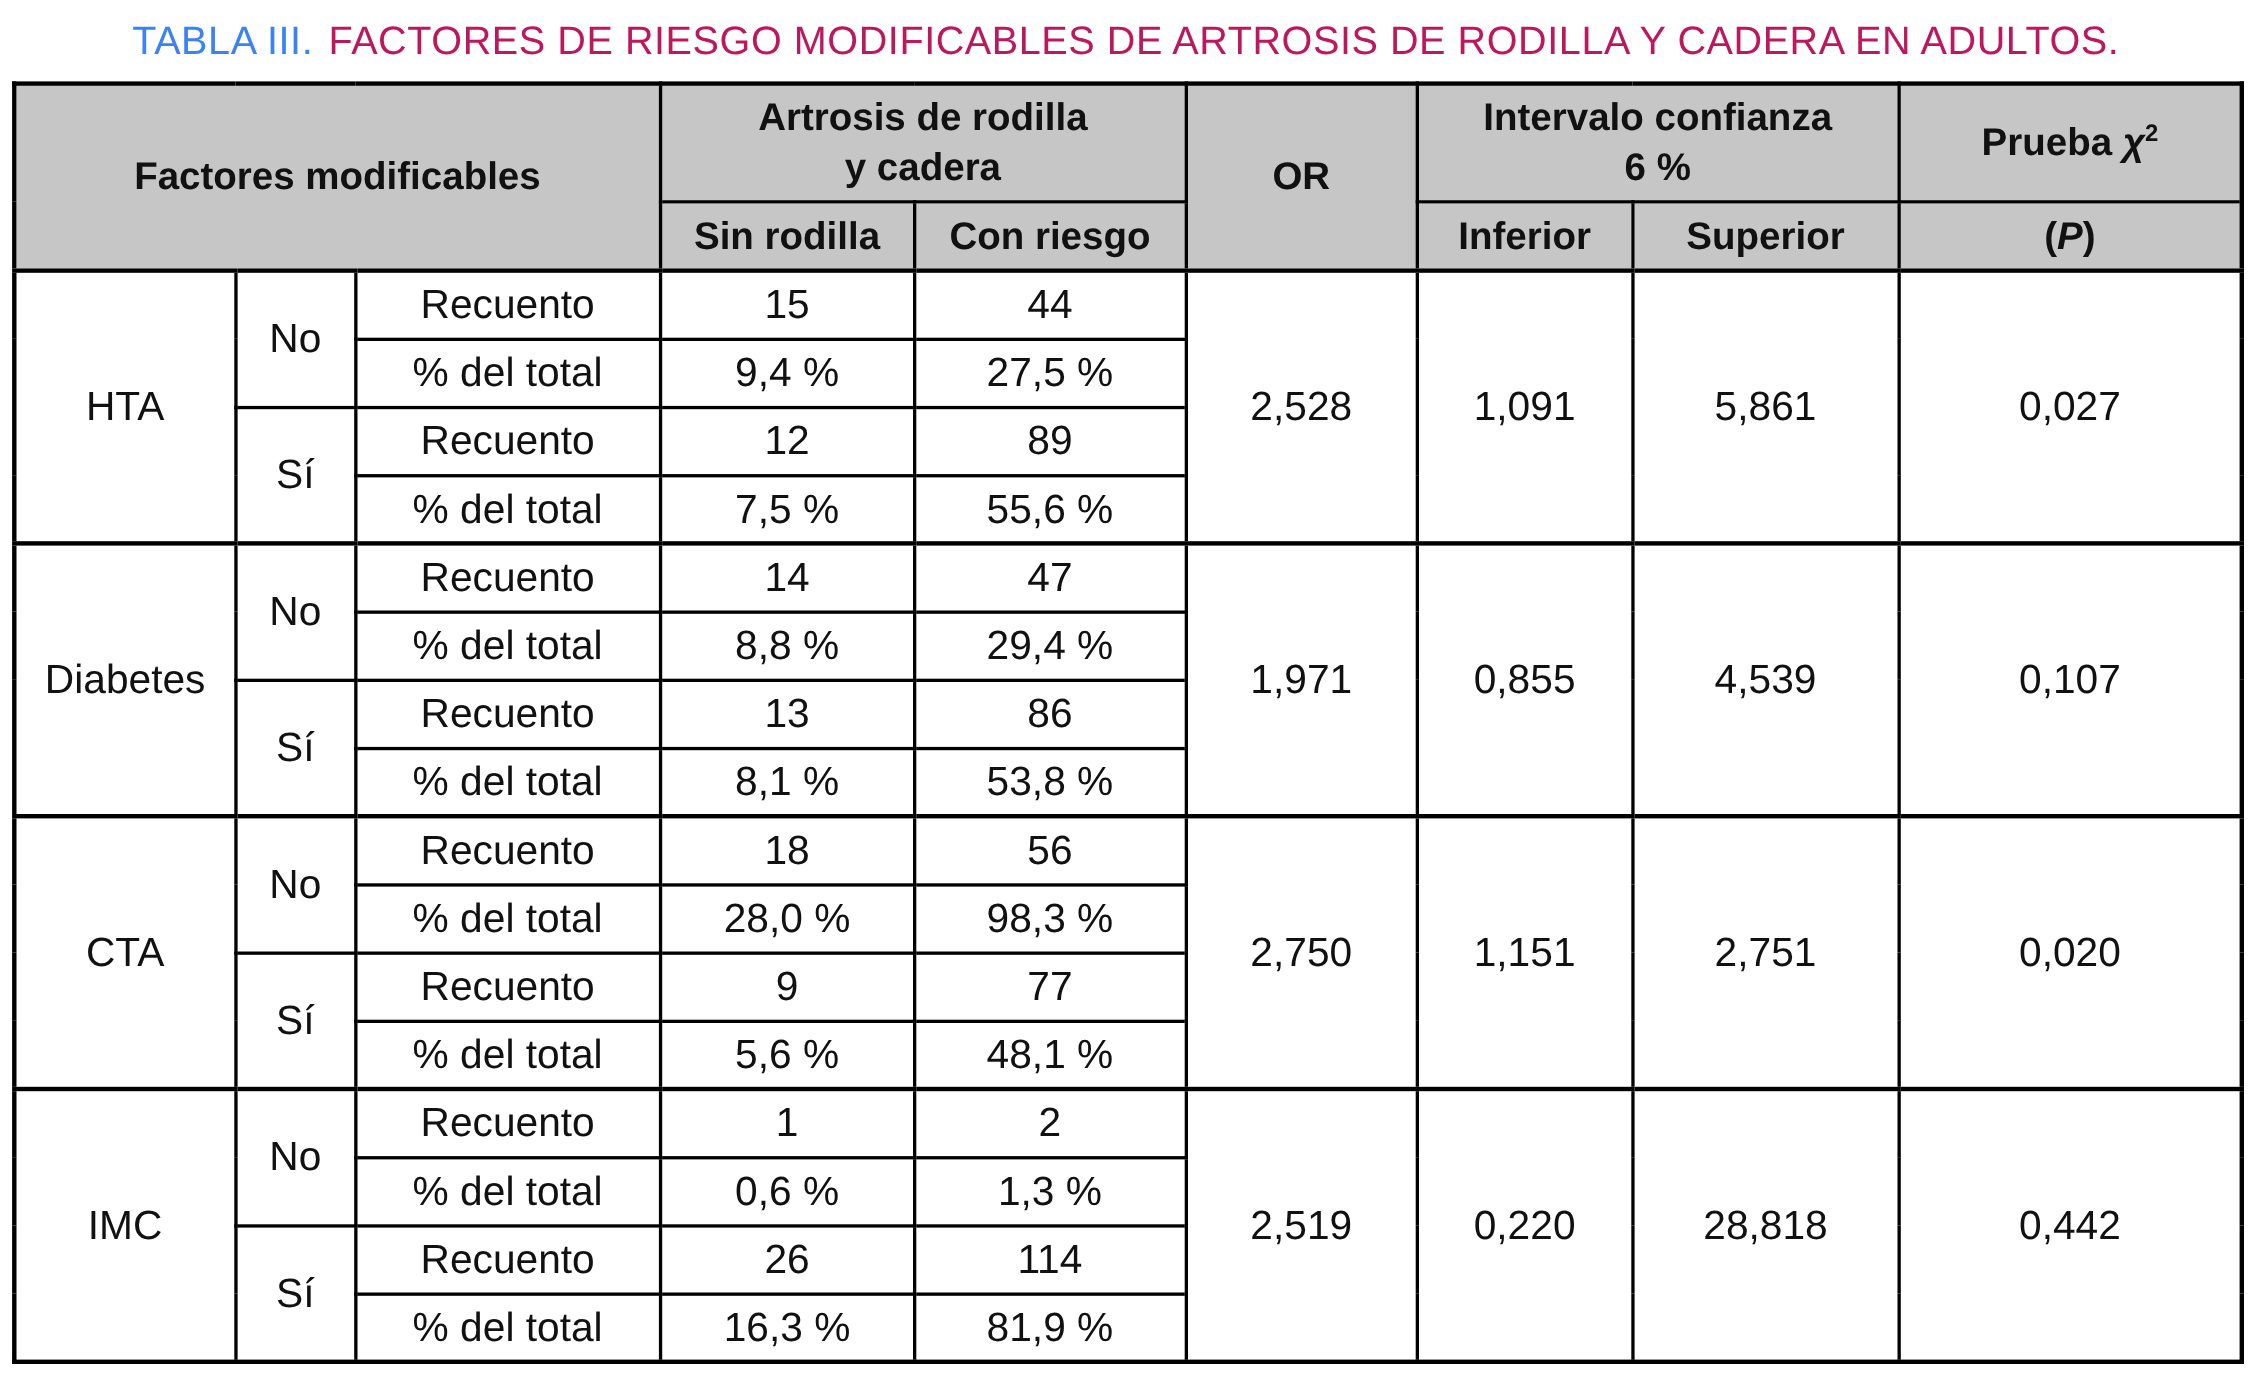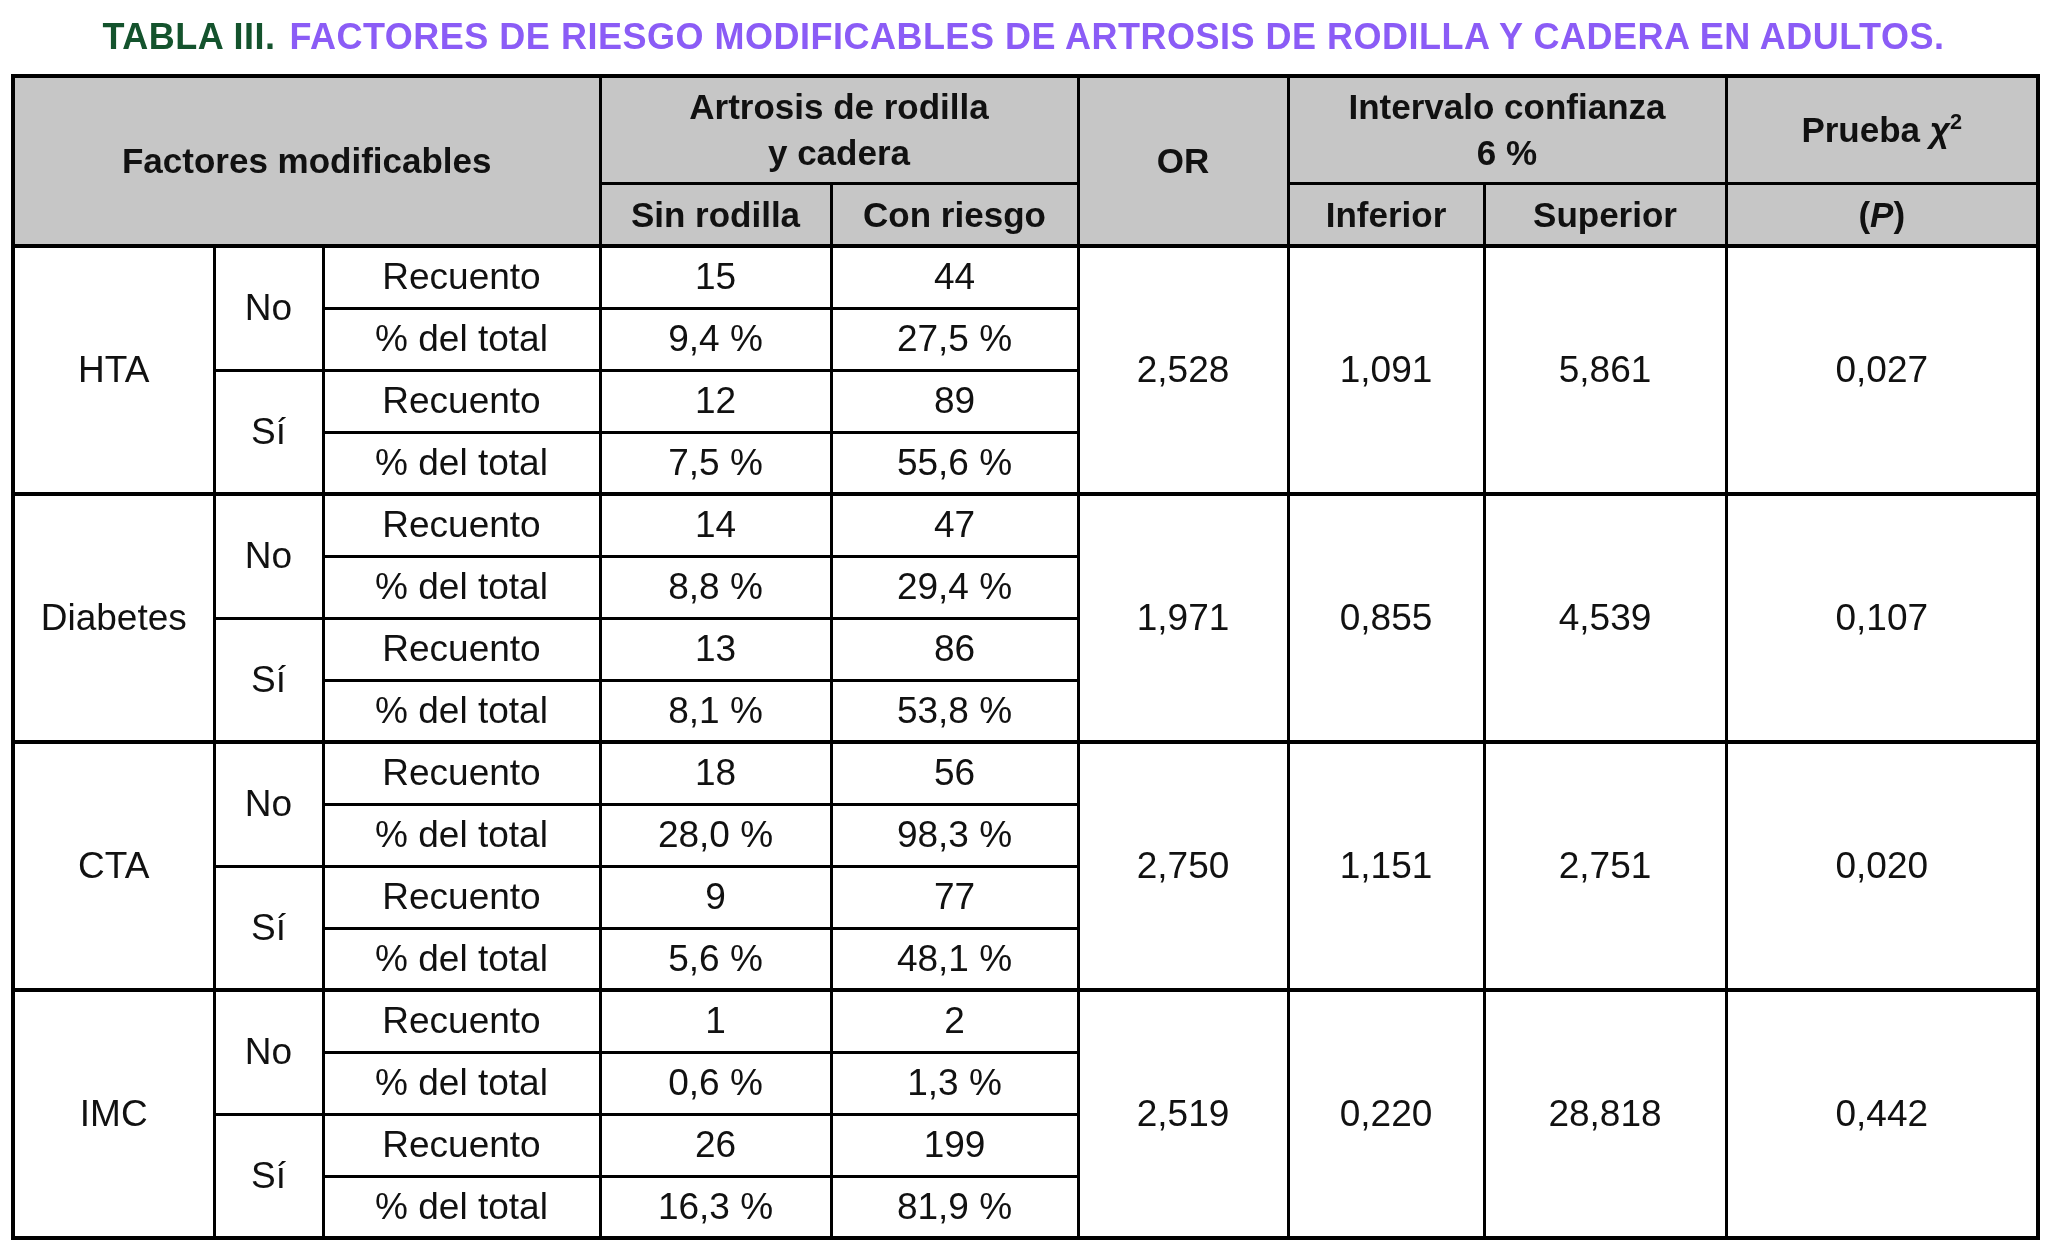--- a/index.html
+++ b/index.html
@@ -22,27 +22,27 @@
     margin: 0;
     padding-top: 17px;
     height: 57px;
     text-align: center;
     font-size: 36px;
     letter-spacing: 0.5px;
     white-space: nowrap;
     line-height: 1.1;
   }
   .title .title-label {
-    color: #14532d;
-    font-weight: 700;
+    color: #3b82f6;
+    font-weight: 400;
     margin-right: 14px;
   }
   .title .title-text {
-    color: #8b5cf6;
-    font-weight: 700;
+    color: #be185d;
+    font-weight: 400;
   }
   table.risk-table {
     margin-left: 11px;
     width: 2025px;
     table-layout: fixed;
     border-collapse: collapse;
     border: 4px solid #000000;
   }
   th, td {
     border: 3px solid #000000;
@@ -214,21 +214,21 @@
       </tr>
       <tr>
         <td>% del total</td>
         <td>0,6 %</td>
         <td>1,3 %</td>
       </tr>
       <tr>
         <td rowspan="2">Sí</td>
         <td>Recuento</td>
         <td>26</td>
-        <td>199</td>
+        <td>114</td>
       </tr>
       <tr>
         <td>% del total</td>
         <td>16,3 %</td>
         <td>81,9 %</td>
       </tr>
     </tbody>
   </table>
 
 </div>

